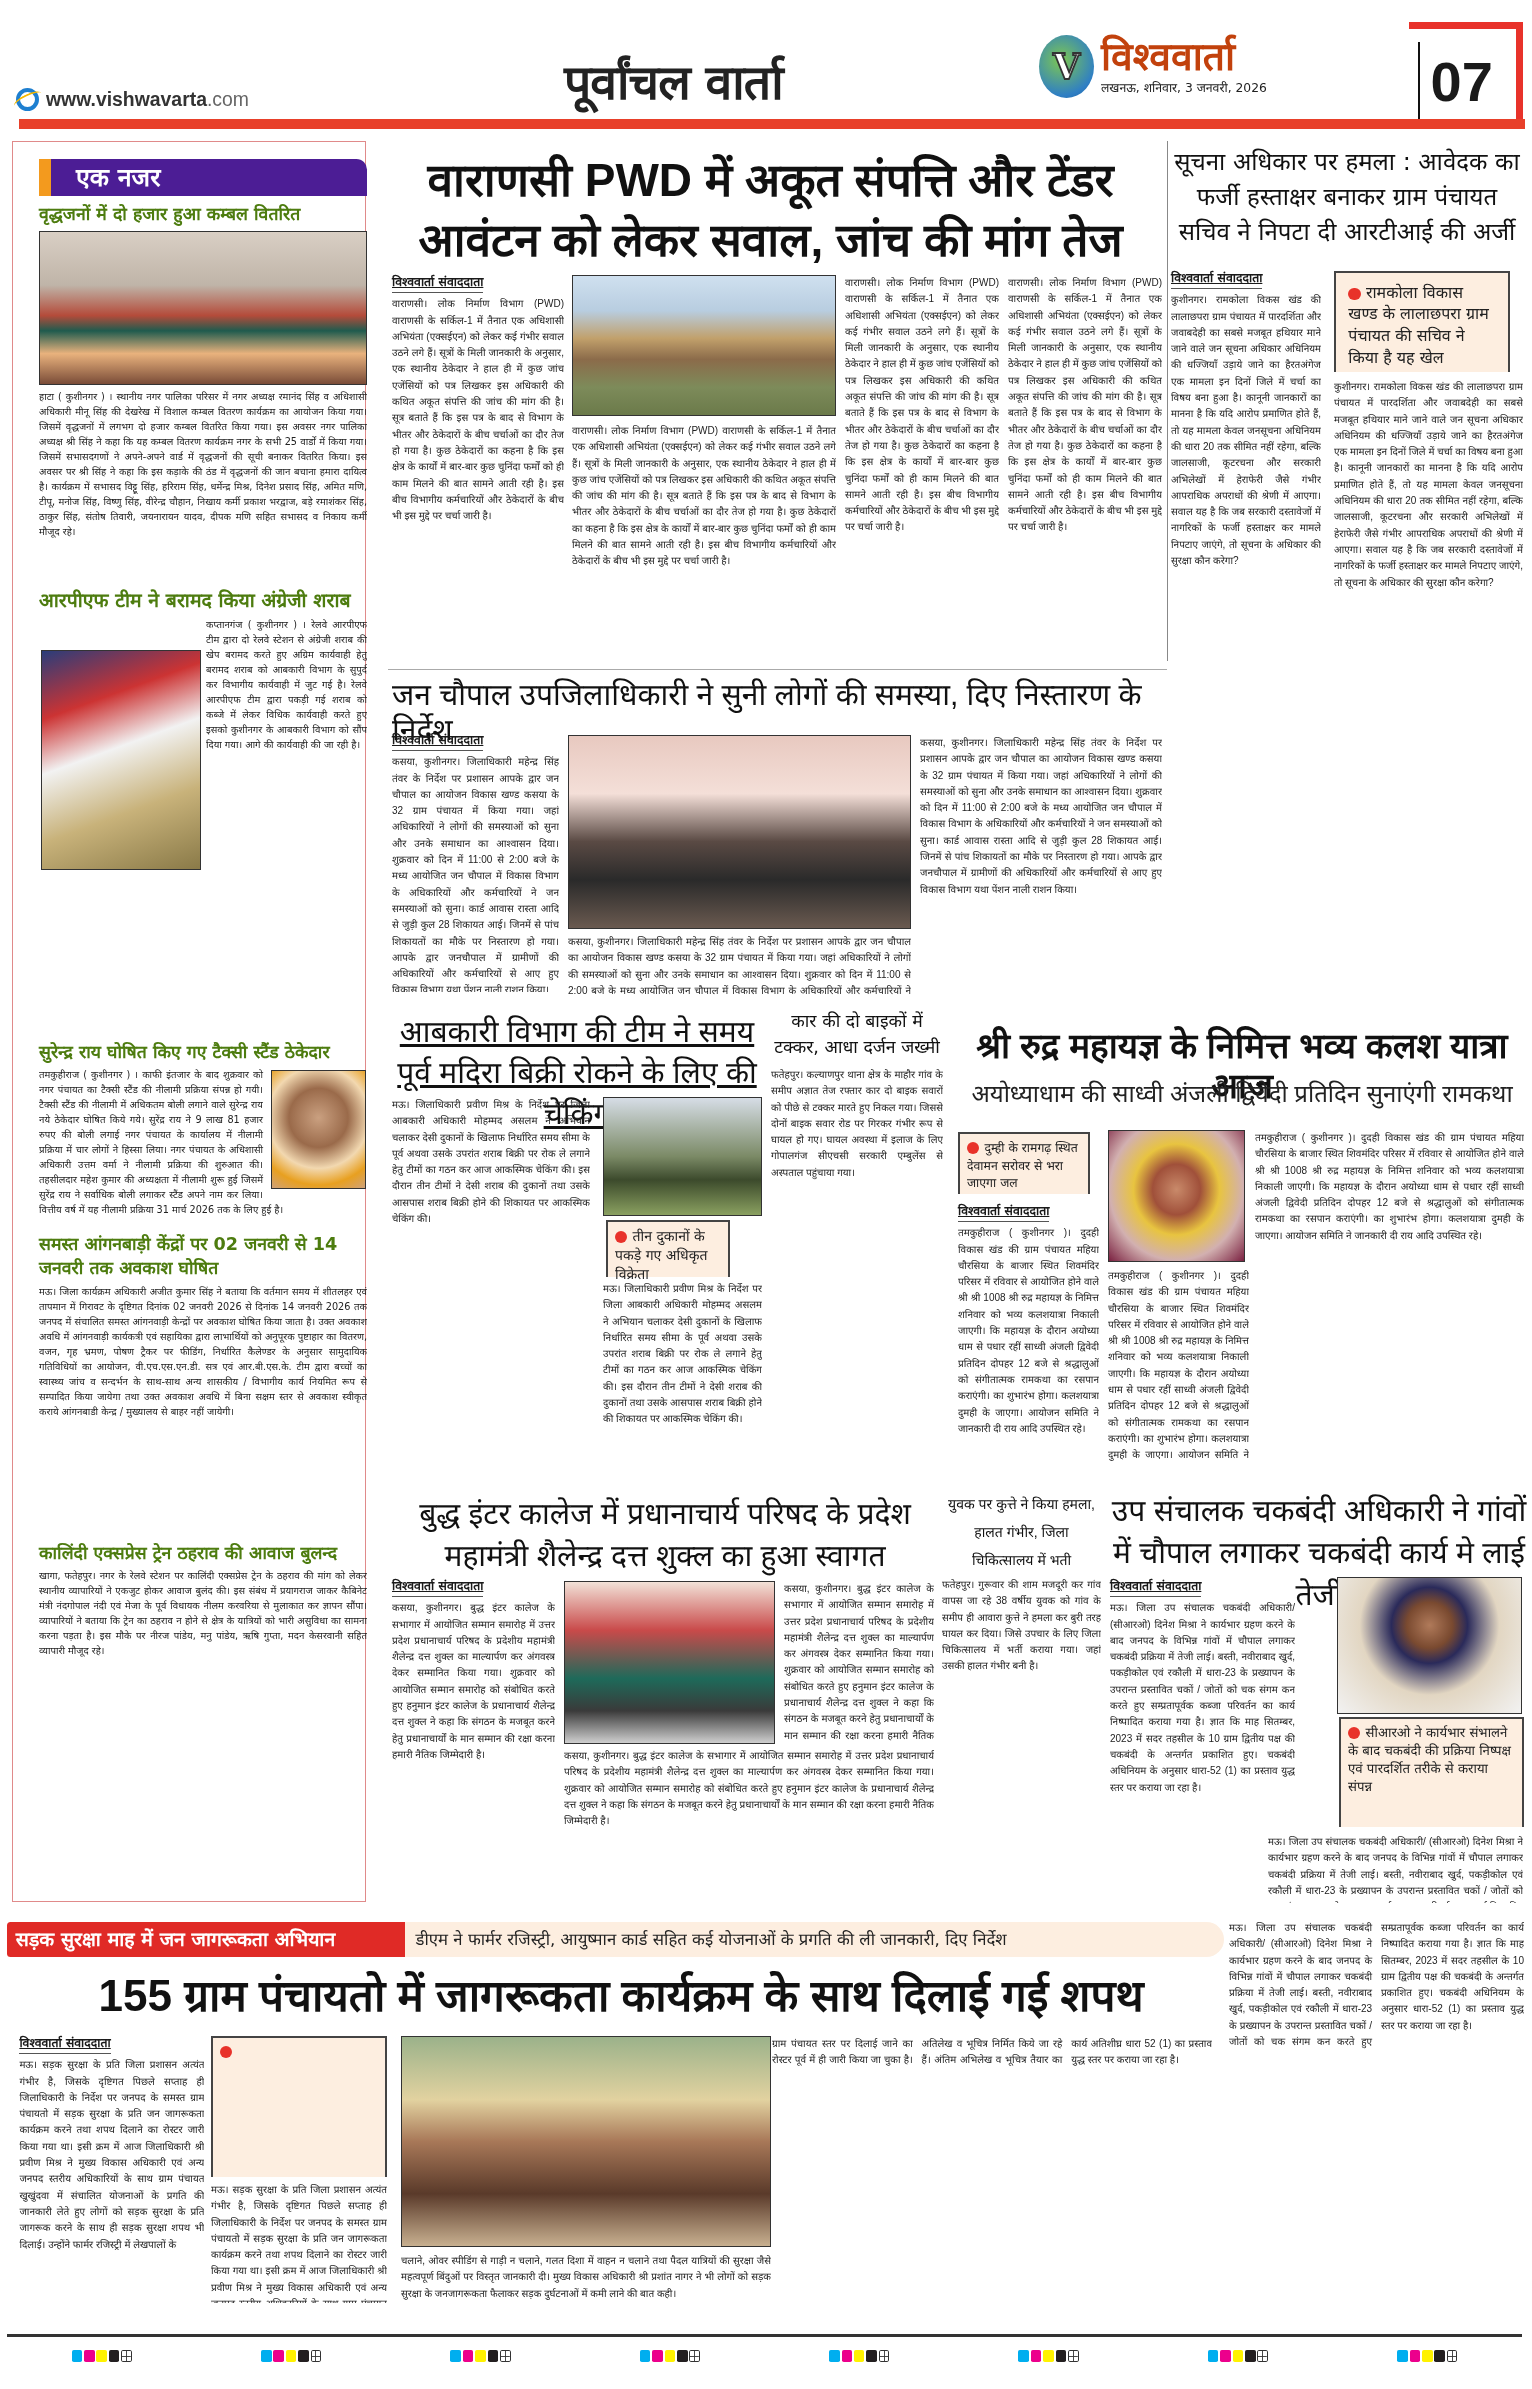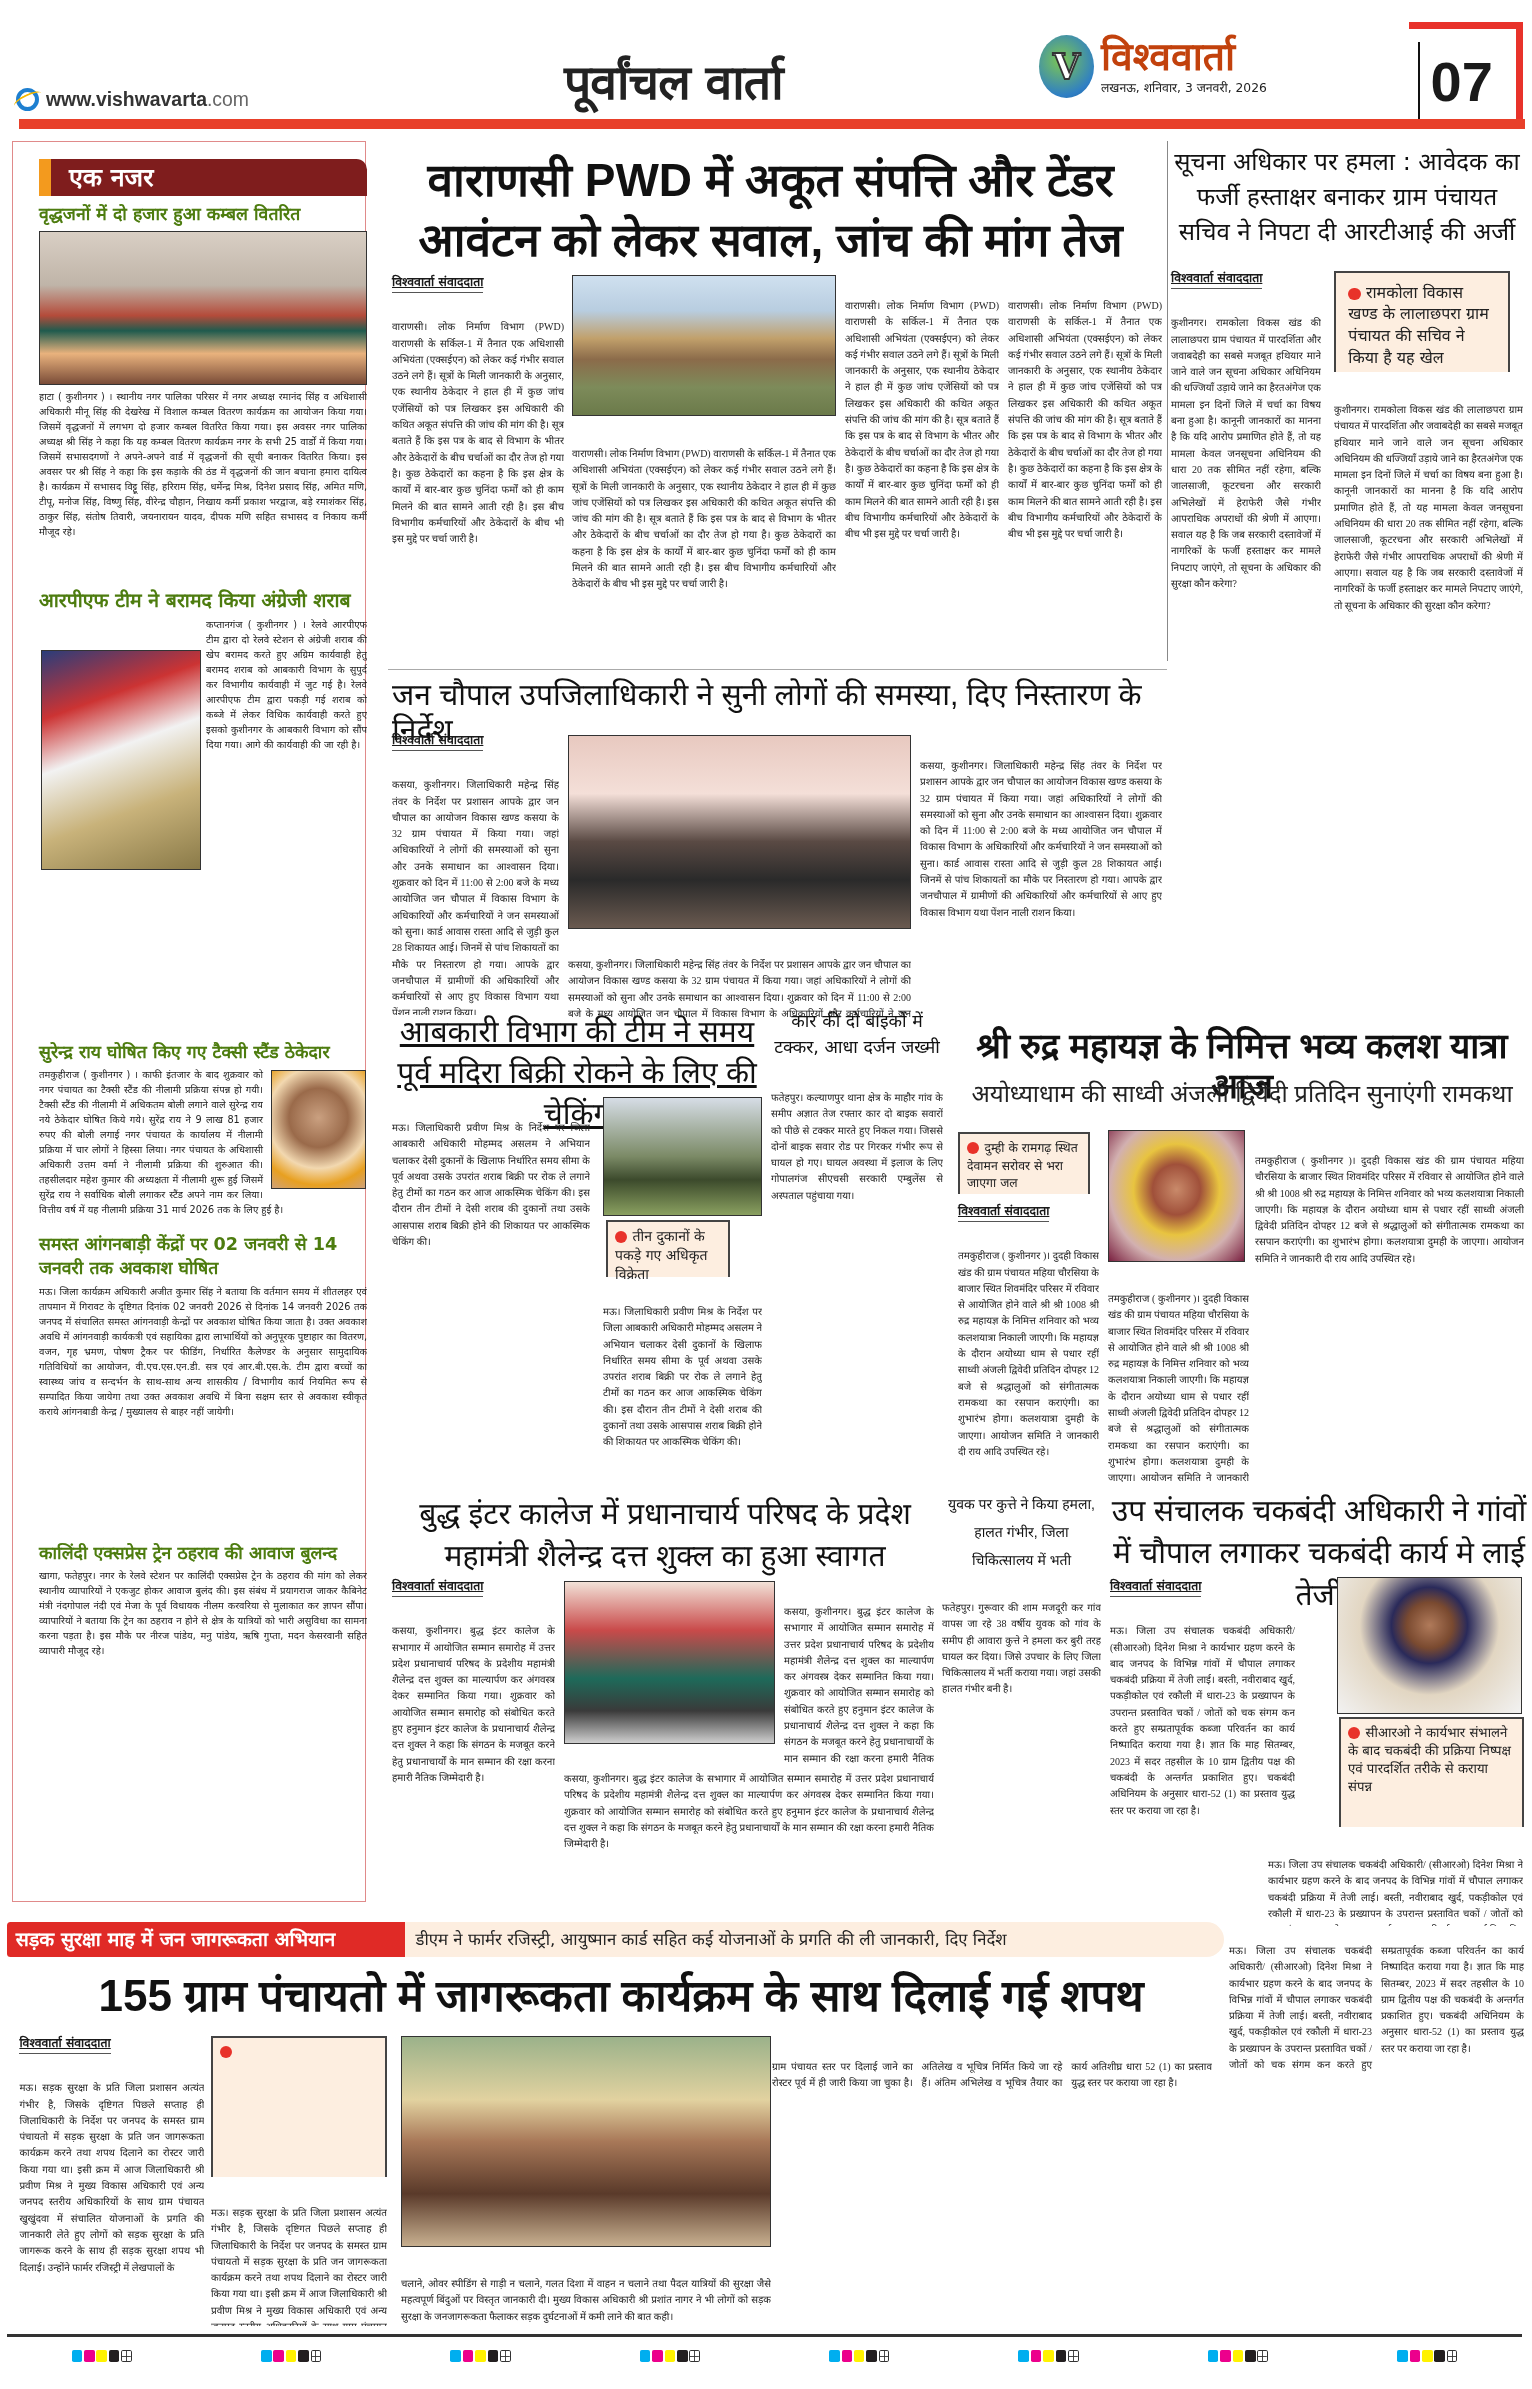--- a/index.html
+++ b/index.html
@@ -15,28 +15,28 @@
   #logo { left: 1039px; top: 35px; display: flex; align-items: center; gap: 7px; }
   #logo .globe { width: 55px; height: 63px; border-radius: 50%; background: radial-gradient(circle at 40% 40%, #7ec850, #2f7fc4 70%, #1d5fa0); position: relative; }
   #logo .globe::after { content: "V"; position: absolute; left: 14px; top: 10.6px; font-size: 35px; font-weight: bold; color: #fff; -webkit-text-stroke: 1.8px #333; font-family: "DejaVu Serif", serif; }
   #logo .name { font-size: 39px; font-weight: bold; color: #c2410c; line-height: 1; }
   #logo .date { font-size: 12.3px; color: #222; margin-top: 3.5px; }
   #page-no { left: 1418px; top: 42px; width: 95px; height: 79px; border-left: 2.6px solid #111; font-family: "Liberation Sans", sans-serif; font-size: 56px; font-weight: bold; padding-left: 10.6px; line-height: 79px; }
   #page-no-box { left: 1409px; top: 22px; width: 114px; height: 106px; border-top: 7px solid #e8322a; border-right: 7px solid #e8322a; }
   #top-rule { left: 19.4px; top: 119px; width: 1506px; height: 9.7px; background: #e8402a; }
   .headline { font-weight: bold; color: #111; line-height: 1.15; }
   .byline { font-size: 12.3px; font-weight: bold; border-bottom: 1.8px solid #555; padding-bottom: 1.8px; margin-bottom: 3.5px; display: inline-block; text-decoration: underline; }
-  .body { font-size: 10px; line-height: 16.3px; text-align: justify; color: #222; font-family: Liberation Serif, serif; margin-top: 23px; }
+  .body { font-size: 10px; line-height: 16.3px; text-align: justify; color: #222; font-family: Liberation Sans, sans-serif; }
   .photo { position: absolute; border: 0.9px solid #333; overflow: hidden; }
   .callout { position: absolute; background: #fdeee0; border-left: 2.6px solid #444; border-right: 2.6px solid #444; border-top: 2.6px solid #444; padding: 8.8px 12.3px; }
   .callout .dot { display: inline-block; width: 12.3px; height: 12.3px; border-radius: 50%; background: #e8322a; margin-right: 5.3px; vertical-align: middle; }
   .callout .txt { font-size: 19.4px; line-height: 1.35; color: #222; }
   
   #left-box { left: 12.3px; top: 141px; width: 354px; height: 1761px; border: 1.8px solid #e08a8a; border-right: 0.9px solid #e08a8a; }
-  #ek-nazar { left: 39px; top: 159px; width: 328px; height: 37px; background: #7f1d1d; border-left: 12.3px solid #f39a1e; border-radius: 0 10.6px 0 0; color: #fff; font-size: 25px; font-weight: bold; padding-left: 18px; line-height: 37px; }
+  #ek-nazar { left: 39px; top: 159px; width: 328px; height: 37px; background: #4c1d95; border-left: 12.3px solid #f39a1e; border-radius: 0 10.6px 0 0; color: #fff; font-size: 25px; font-weight: bold; padding-left: 25px; line-height: 37px; }
   .lh { font-size: 17.6px; font-weight: bold; color: #4d7c0f; }
   .lbody { font-size: 9.7px; line-height: 15px; color: #222; text-align: justify; }
   
   #band-left { left: 7px; top: 1922px; width: 398px; height: 35px; background: #e02a26; color: #fff; font-size: 19.4px; font-weight: bold; line-height: 35px; padding-left: 8.8px; border-radius: 3.5px 0 0 3.5px; }
   #band-right { left: 405px; top: 1922px; width: 819px; height: 35px; background: #fdeee0; color: #222; font-size: 16.7px; line-height: 35px; padding-left: 10.6px; border-radius: 0 17.6px 17.6px 0; }
   #cmyk { left: 7px; top: 2343px; width: 1515px; height: 26.4px; display: flex; justify-content: space-around; align-items: center; }
   .swatch-set { display: flex; gap: 1.8px; }
   .sw { width: 10.6px; height: 12.3px; border-radius: 1.8px; }
   .sw.reg { border: 0.9px solid #333; background: linear-gradient(#333,#333) center/0.9px 100% no-repeat, linear-gradient(#333,#333) center/100% 0.9px no-repeat, #fff; }
   .rule { position: absolute; height: 1.8px; background: #333; }

